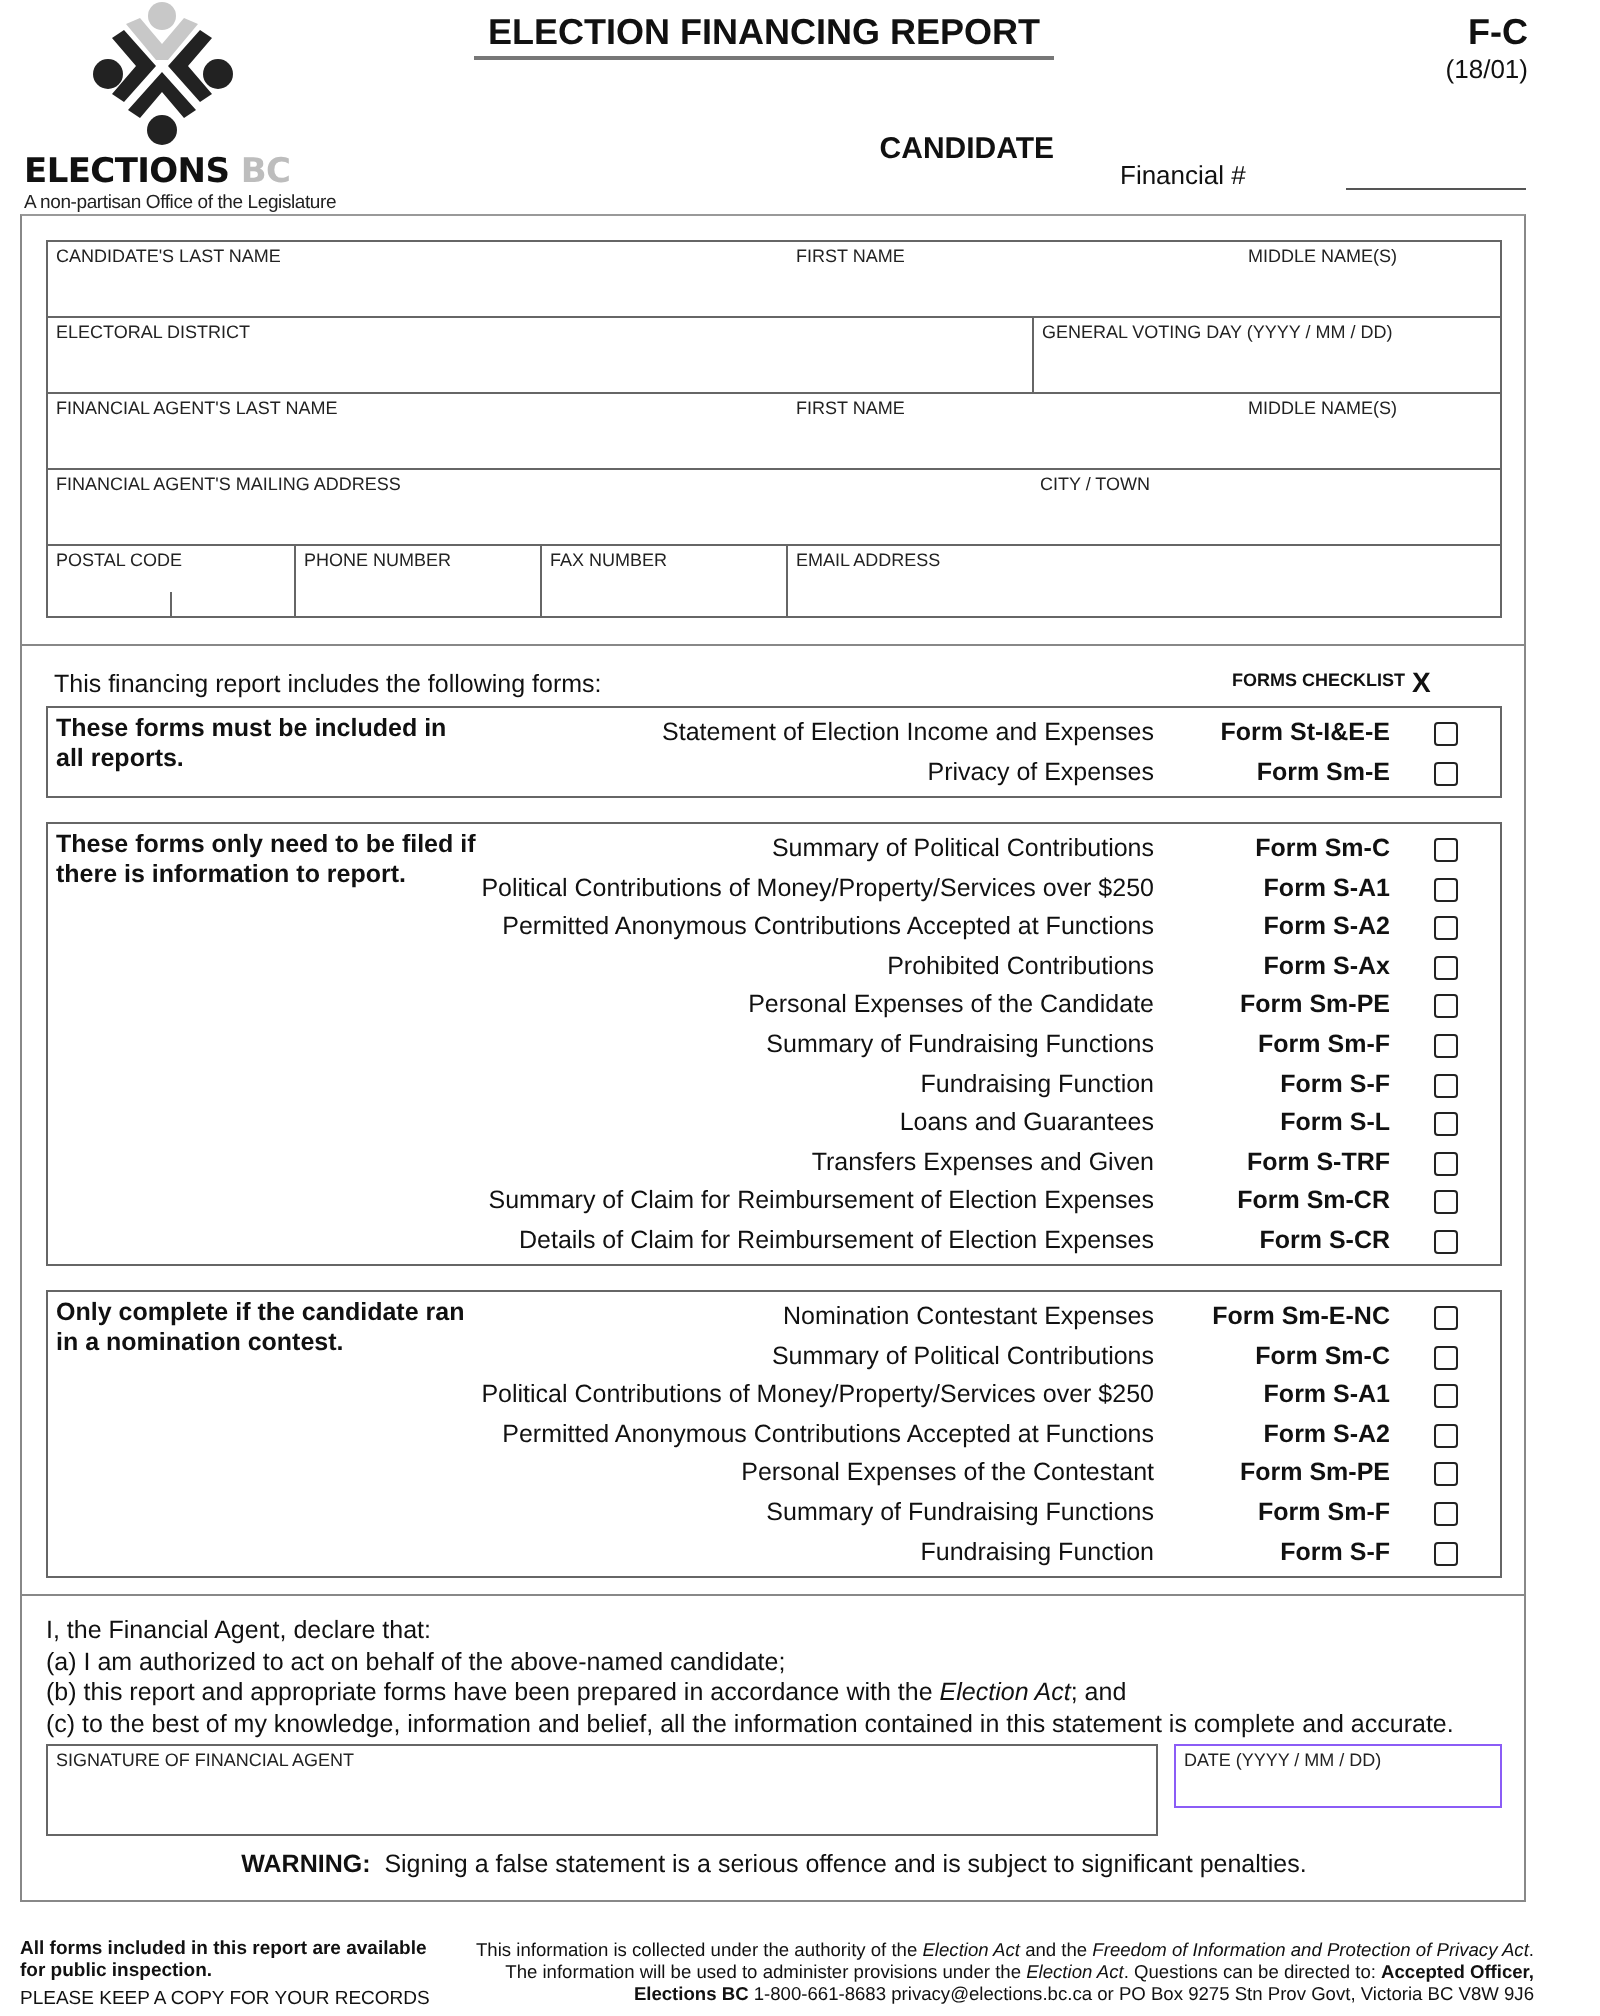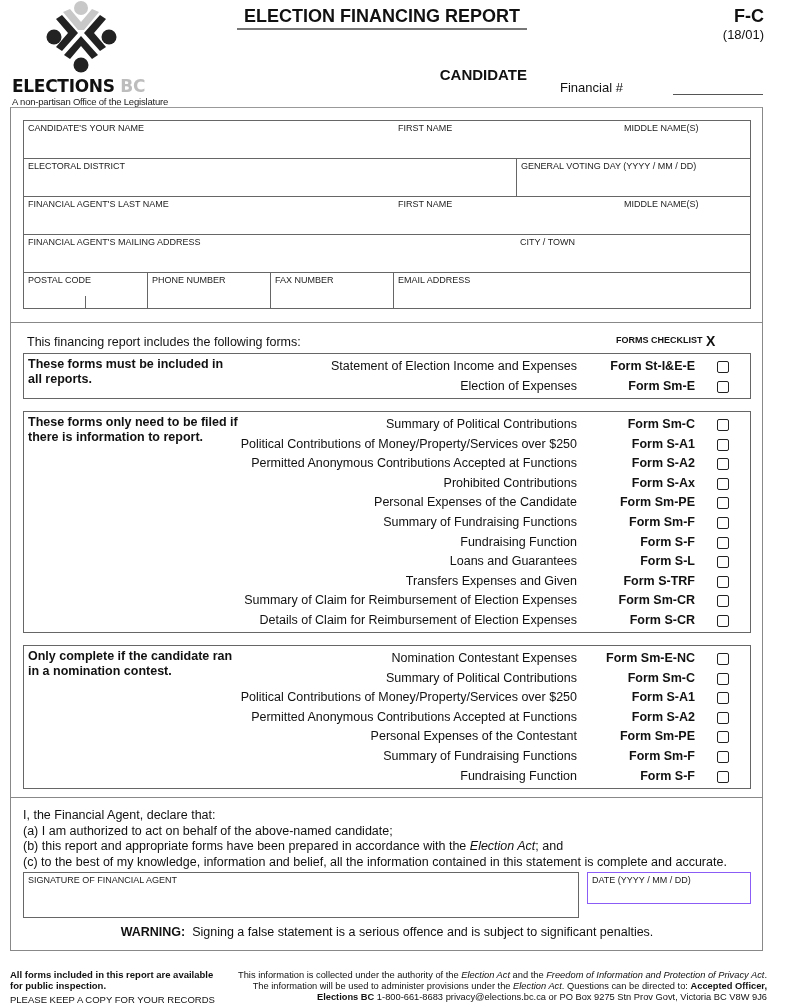--- a/index.html
+++ b/index.html
@@ -83,21 +83,21 @@
 <div class="abs amend">Financial #</div>
 <div class="abs amend-line"></div>
 
 <div class="abs frame"></div>
 <div class="abs hr" style="top:322px"></div>
 <div class="abs hr" style="top:797px"></div>
 
 <div class="abs grid">
   <div class="row" style="top:0">
     <div class="cell" style="left:0;width:370px">
-        <span class="lbl">CANDIDATE'S YOUR NAME</span>
+        <span class="lbl">CANDIDATE'S LAST NAME</span>
       </div>
     <div class="cell" style="left:370px;width:226px">
         <span class="lbl">FIRST NAME</span>
       </div>
     <div class="cell" style="left:596px;width:130px">
         <span class="lbl">MIDDLE NAME(S)</span>
       </div>
   </div>
   <div class="row" style="top:38px">
     <div class="cell" style="left:0;width:246px">
@@ -148,21 +148,21 @@
 <div class="abs checklist-x">X</div>
 
 <div class="abs group" style="top:353px;height:46px">
   <div class="group-note">These forms must be included in all reports.</div>
   <div class="item" style="top:3px">
       <span class="desc">Statement of Election Income and Expenses</span>
       <span class="code">Form St-I&amp;E-E</span>
       <span class="cb"></span>
     </div>
   <div class="item" style="top:22.6px">
-      <span class="desc">Election of Expenses</span>
+      <span class="desc">Privacy of Expenses</span>
       <span class="code">Form Sm-E</span>
       <span class="cb"></span>
     </div>
 </div>
 
 <div class="abs group" style="top:411px;height:222px">
   <div class="group-note">These forms only need to be filed if there is information to report.</div>
   <div class="item" style="top:3px">
       <span class="desc">Summary of Political Contributions</span>
       <span class="code">Form Sm-C</span>

